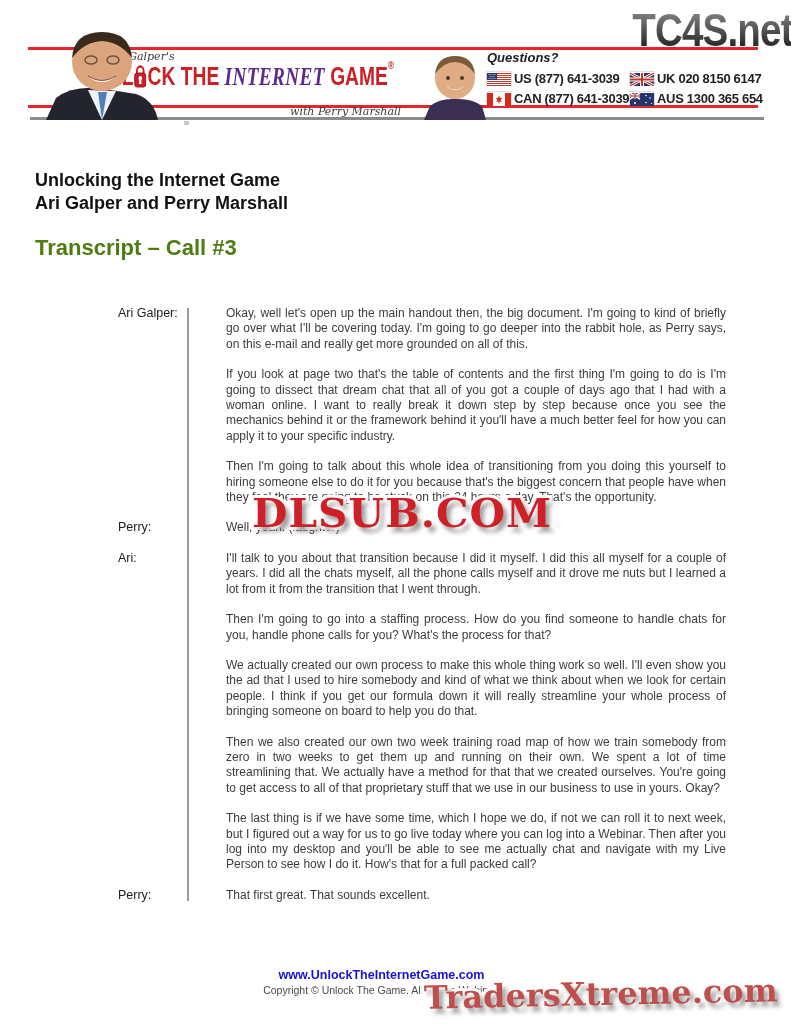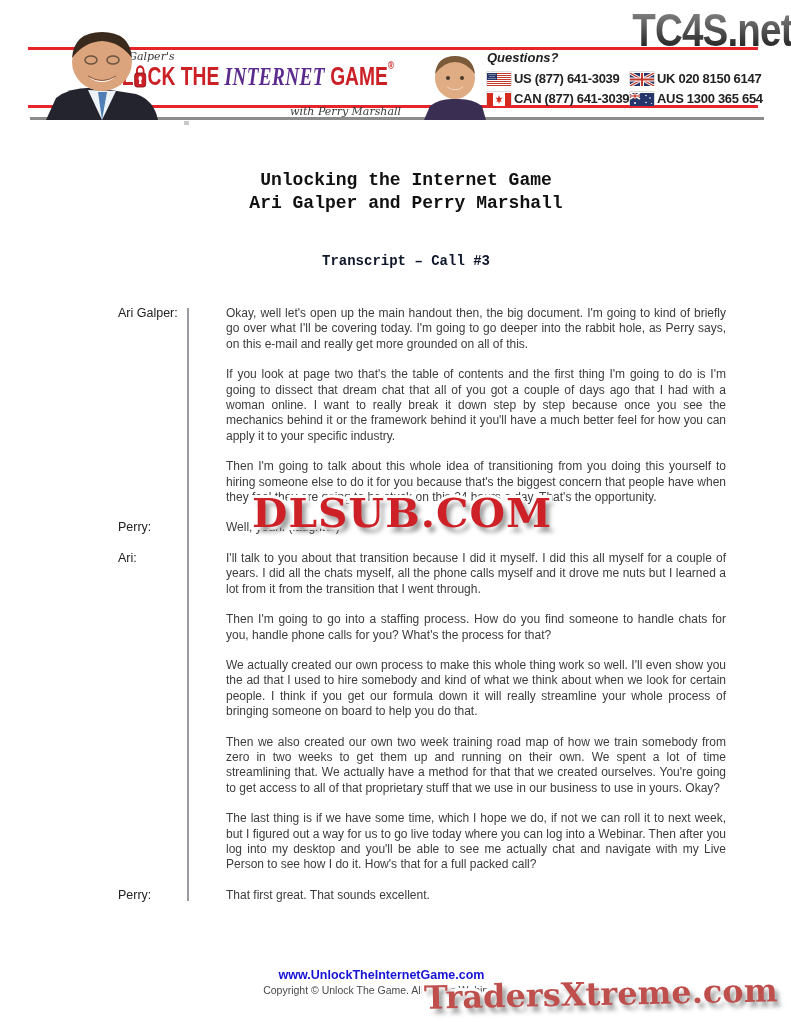--- a/index.html
+++ b/index.html
@@ -48,23 +48,23 @@
 
   .phones-block { position:absolute; left:487px; top:50px; z-index:2; width:280px; }
   .questions { font-style:italic; font-weight:bold; font-size:13px; color:#222; }
   .phone-row { display:flex; align-items:center; margin-top:6px; height:14px; }
   .phone-cell { display:flex; align-items:center; }
   .phone-cell.first { width:143px; }
   .flag { width:24px; height:13px; margin-right:3px; flex:0 0 auto; box-shadow:0 0 0 0.5px #bbb; }
   .phone-num { font-weight:bold; font-size:13px; color:#222; white-space:nowrap; letter-spacing:-0.3px; }
 
   
-  .title-block { position:absolute; top:169px; left:0; width:791px; padding-left:21px; text-align:center; z-index:2;font-family:Liberation Mono, monospace; }
+  .title-block { position:absolute; top:169px; left:0; width:791px; padding-left:35px; text-align:left; z-index:2; }
   .title-line { font-weight:bold; font-size:18px; color:#111; line-height:23px; }
-  .title-call { font-weight:bold; font-size:14px; color:#0f172a; margin-top:38px; }
+  .title-call { font-weight:bold; font-size:22px; color:#4d7c0f; margin-top:20px; }
 
   
   .transcript { position:absolute; left:118px; top:306px; width:608px; z-index:2; }
   .vline { position:absolute; left:69px; top:2px; bottom:2px; width:2px; background:#9a9aa0; }
   .t-row { display:flex; margin-bottom:15px; }
   .t-row:last-child { margin-bottom:0; }
   .speaker { width:62px; flex:0 0 auto; font-weight:normal; font-size:12.5px; line-height:15.4px; color:#222; }
   .speech { margin-left:46px; width:514px; }
   .speech p {
     font-size:12px; line-height:15.4px; color:#3c3c3c;

